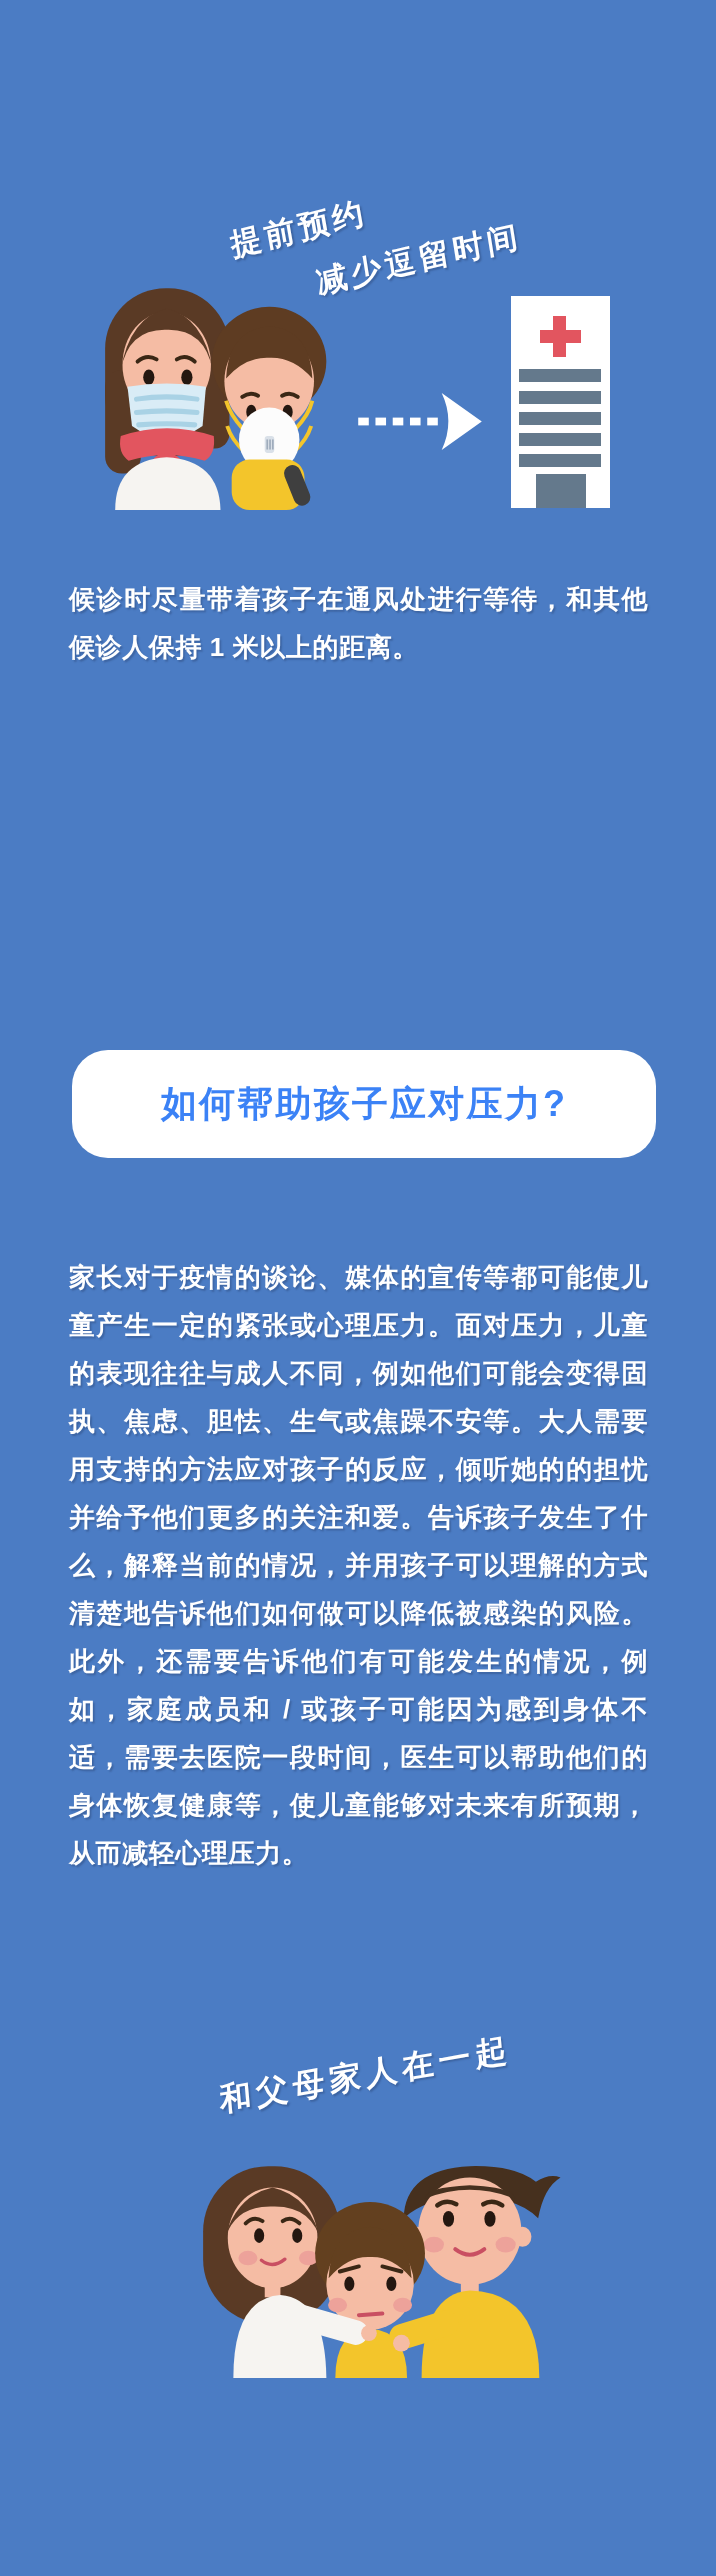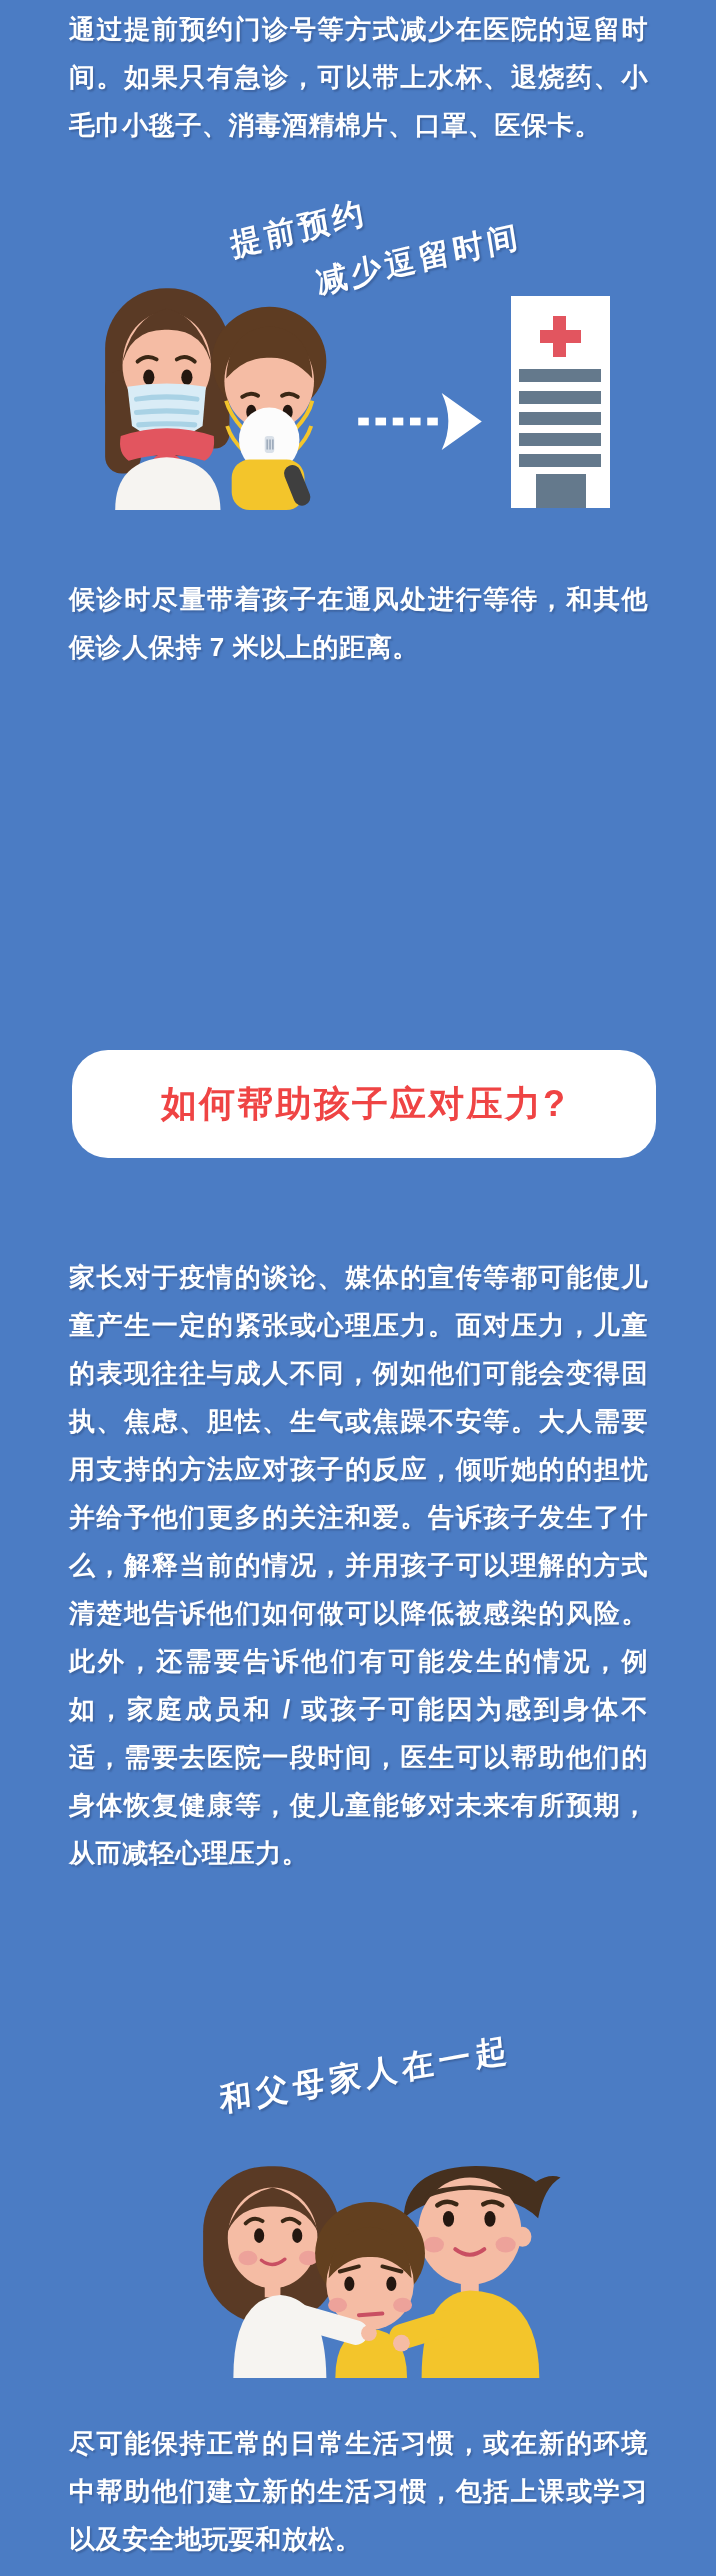--- a/index.html
+++ b/index.html
@@ -59,30 +59,29 @@
   #hospital .w1{top:73px;} #hospital .w2{top:95px;} #hospital .w3{top:116px;}
   #hospital .w4{top:137px;} #hospital .w5{top:158px;}
   #hospital .door{position:absolute;left:25px;top:178px;width:50px;height:34px;background:#64798C;}
 
   #heading-box{
     position:absolute;left:72px;top:1050px;width:584px;height:108px;
     background:#FFFFFF;border-radius:36px;
     display:flex;align-items:center;justify-content:center;
   }
   #heading-box span{
-    color:#ef4444;
+    color:#3b82f6;
     font-size:36px;font-weight:800;letter-spacing:2.2px;
   }
 </style>
 </head>
 <body>
 
 <div class="page">
 
-  <p class="para" id="p1">通过提前预约门诊号等方式减少在医院的逗留时间。如果只有急诊，可以带上水杯、退烧药、小毛巾小毯子、消毒酒精棉片、口罩、医保卡。</p>
 
   <div class="callout" id="callout-appointment">提前预约</div>
   <div class="callout" id="callout-reduce">减少逗留时间</div>
 
   <svg class="illu" id="mother-child" width="224" height="224" viewBox="0 0 400 400">
 
     <rect x="2" y="4" width="222" height="300" rx="108" fill="#5A3A25"></rect>
     <rect x="2" y="150" width="64" height="185" rx="30" fill="#5A3A25"></rect>
     <rect x="168" y="150" width="56" height="140" rx="26" fill="#5A3A25"></rect>
 
@@ -142,21 +141,21 @@
     <div class="crossV"></div>
     <div class="crossH"></div>
     <div class="win w1"></div>
     <div class="win w2"></div>
     <div class="win w3"></div>
     <div class="win w4"></div>
     <div class="win w5"></div>
     <div class="door"></div>
   </div>
 
-  <p class="para" id="p2">候诊时尽量带着孩子在通风处进行等待，和其他候诊人保持 7 米以上的距离。</p>
+  <p class="para" id="p2">候诊时尽量带着孩子在通风处进行等待，和其他候诊人保持 1 米以上的距离。</p>
 
   <div id="heading-box">
     <span>如何帮助孩子应对压力?</span>
   </div>
 
   <p class="para" id="p4">家长对于疫情的谈论、媒体的宣传等都可能使儿童产生一定的紧张或心理压力。面对压力，儿童的表现往往与成人不同，例如他们可能会变得固执、焦虑、胆怯、生气或焦躁不安等。大人需要用支持的方法应对孩子的反应，倾听她的的担忧并给予他们更多的关注和爱。告诉孩子发生了什么，解释当前的情况，并用孩子可以理解的方式清楚地告诉他们如何做可以降低被感染的风险。此外，还需要告诉他们有可能发生的情况，例如，家庭成员和 / 或孩子可能因为感到身体不适，需要去医院一段时间，医生可以帮助他们的身体恢复健康等，使儿童能够对未来有所预期，从而减轻心理压力。</p>
 
   <div class="callout" id="callout-together">和父母家人在一起</div>
 
   <svg class="illu" id="family-svg" width="451" height="213" viewBox="0 0 805 380">
@@ -200,16 +199,15 @@
     <ellipse cx="358" cy="250" rx="17" ry="13" fill="#EDA29A"></ellipse>
     <path d="M280,268 L322,265" stroke="#C94F62" stroke-width="7" fill="none" stroke-linecap="round"></path>
     <path d="M238,380 Q238,296 300,292 Q366,296 366,380 Z" fill="#F3C52B"></path>
 
     <rect x="150" y="244" width="152" height="44" rx="22" fill="#F6F4F1" transform="rotate(16 160 262)"></rect>
     <circle cx="298" cy="300" r="14" fill="#F5BCA4"></circle>
     <rect x="330" y="258" width="128" height="46" rx="23" fill="#F3C52B" transform="rotate(-17 440 280)"></rect>
     <circle cx="356" cy="318" r="15" fill="#F5BCA4"></circle>
   </svg>
 
-  <p class="para" id="p6">尽可能保持正常的日常生活习惯，或在新的环境中帮助他们建立新的生活习惯，包括上课或学习以及安全地玩耍和放松。</p>
 
 </div>
 
 
 </body></html>

